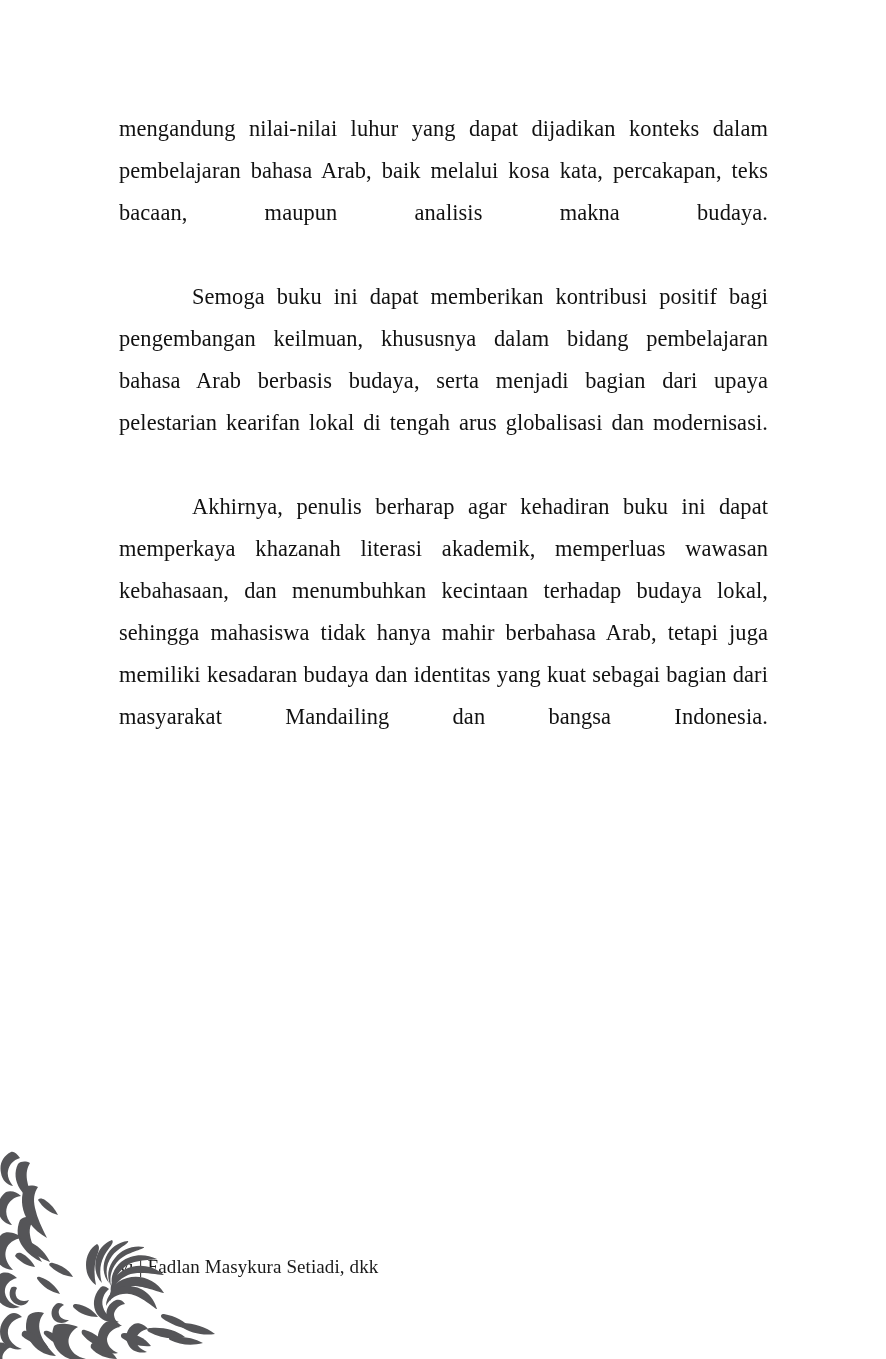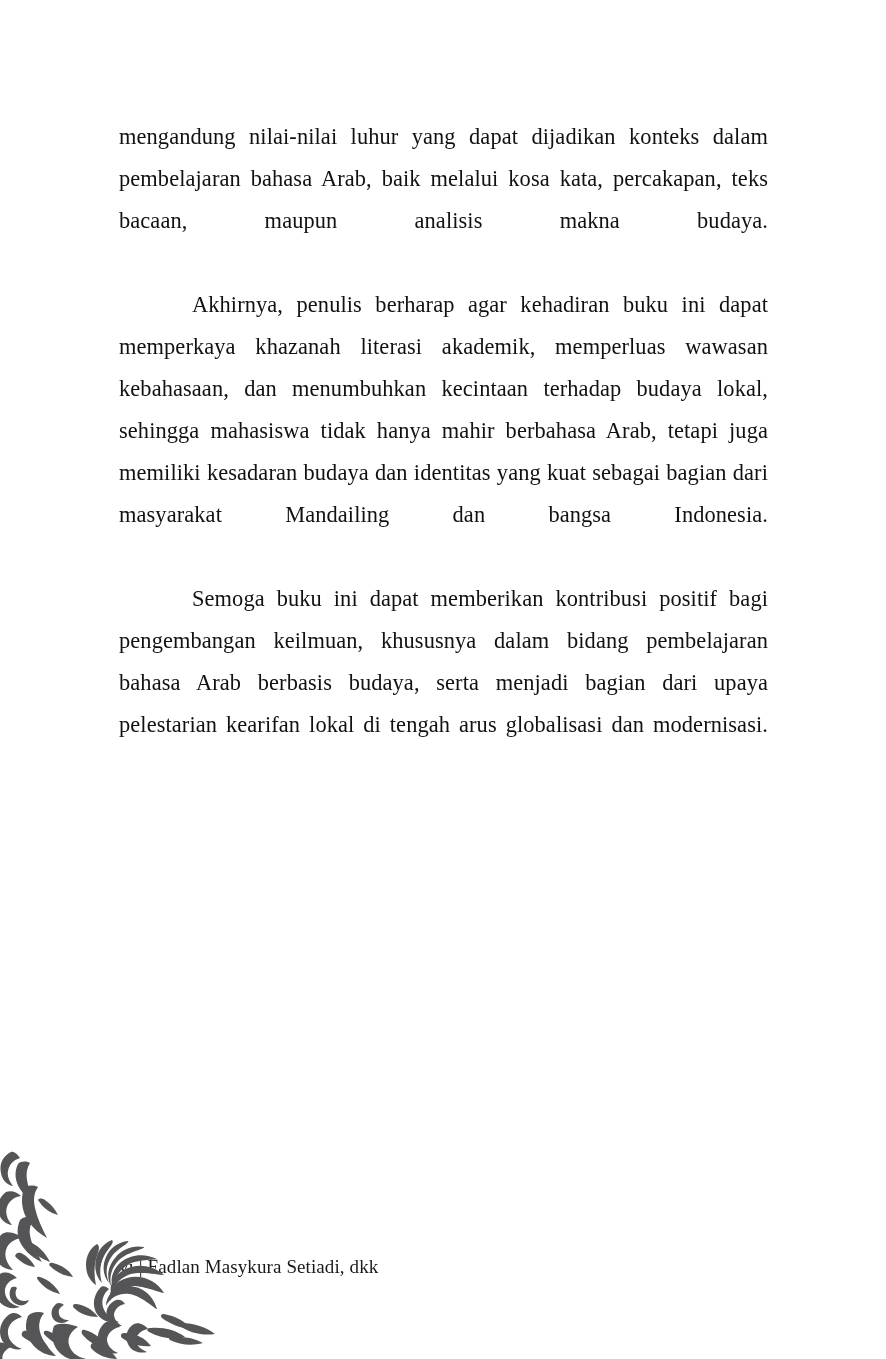--- a/index.html
+++ b/index.html
@@ -19,21 +19,21 @@
     height: 1359px;
     background: #ffffff;
     overflow: hidden;
     margin: 0 auto;
   }
 
   
   #content {
     position: absolute;
     left: 119px;
-    top: 116px;
+    top: 108px;
     width: 649px;
   }
   .para {
     margin: 0 0 0 0;
     text-align: justify;
     text-justify: inter-word;
     font-size: 22.4px;
     line-height: 42px;
     letter-spacing: 0.1px;
     word-spacing: 0.2px;
@@ -91,22 +91,22 @@
   }
   #ornament svg { display: block; width: 100%; height: 100%; }
 </style>
 </head>
 <body>
 
 <div id="page">
 
   <div id="content">
     <p class="para">mengandung nilai-nilai luhur yang dapat dijadikan konteks dalam pembelajaran bahasa Arab, baik melalui kosa kata, percakapan, teks bacaan, maupun analisis makna budaya.</p>
+    <p class="para indent">Semoga buku ini dapat memberikan kontribusi positif bagi pengembangan keilmuan, khususnya dalam bidang pembelajaran bahasa Arab berbasis budaya, serta menjadi bagian dari upaya pelestarian kearifan lokal di tengah arus globalisasi dan modernisasi.</p>
     <p class="para indent">Akhirnya, penulis berharap agar kehadiran buku ini dapat memperkaya khazanah literasi akademik, memperluas wawasan kebahasaan, dan menumbuhkan kecintaan terhadap budaya lokal, sehingga mahasiswa tidak hanya mahir berbahasa Arab, tetapi juga memiliki kesadaran budaya dan identitas yang kuat sebagai bagian dari masyarakat Mandailing dan bangsa Indonesia.</p>
-    <p class="para indent">Semoga buku ini dapat memberikan kontribusi positif bagi pengembangan keilmuan, khususnya dalam bidang pembelajaran bahasa Arab berbasis budaya, serta menjadi bagian dari upaya pelestarian kearifan lokal di tengah arus globalisasi dan modernisasi.</p>
   </div>
 
 
   <div id="footer">vi | Fadlan Masykura Setiadi, dkk</div>
 
   <div id="ornament">
     <svg viewBox="0 0 232 215" xmlns="http://www.w3.org/2000/svg" aria-hidden="true">
       <g fill="#555558">
 
         <path d="M17 4 C9 8 5 16 7 25 C8 32 13 37 19 38 C15 33 13 28 14 23 C15 17 19 12 26 10 C23 6 20 3 17 4 Z"></path>

